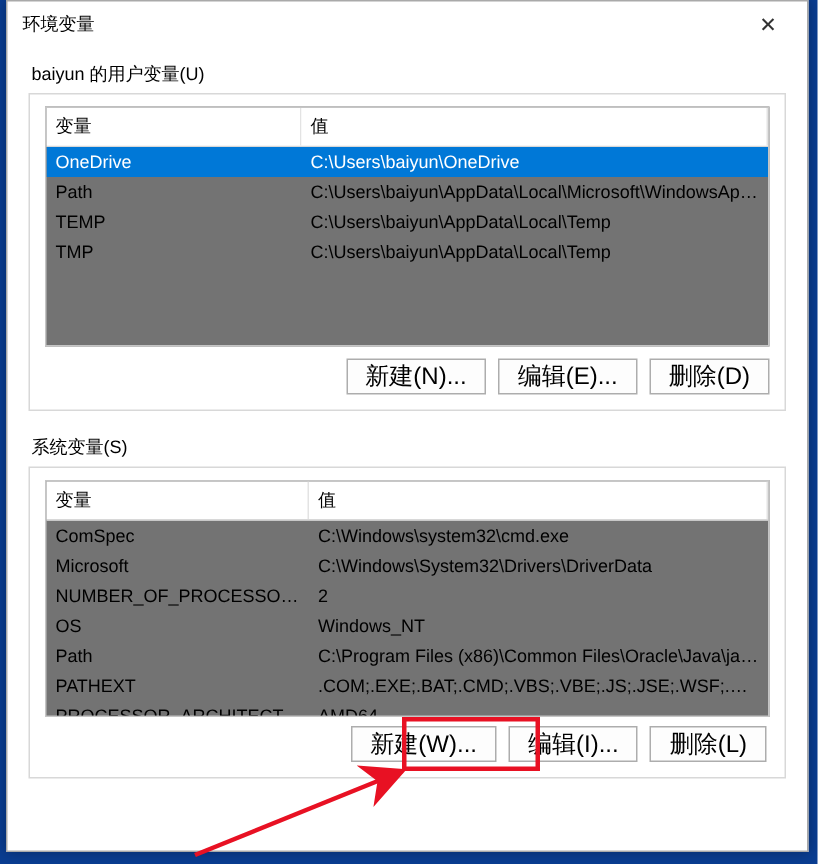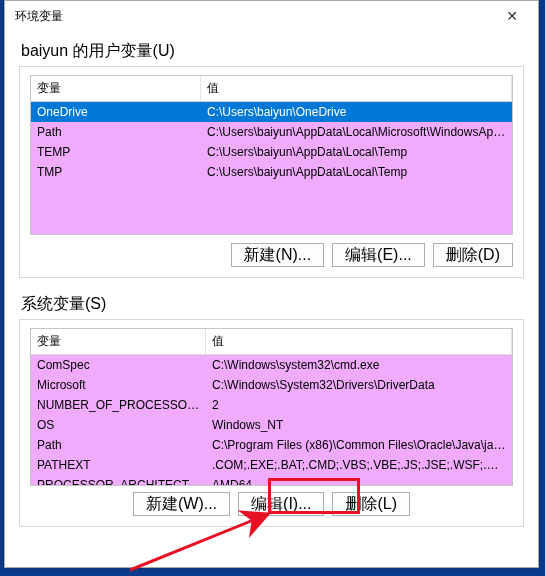--- a/index.html
+++ b/index.html
@@ -21,26 +21,26 @@
     height:30px; display:flex; align-items:center; justify-content:space-between;
     padding:0 6px 0 10px; font-size:12px;
     border-bottom: none;
     gap: 40px;
   }
   .close-btn {
     width:40px; height:28px; display:flex; align-items:center; justify-content:center;
     font-size:14px; color:#333; cursor:default;
   }
   .body { padding:4px 14px 10px 14px; }
-  .section-label { margin:6px 0 4px 2px; font-size:16px; }
+  .section-label { margin:6px 0 4px 2px; font-size:12px; }
   .group {
     border:1px solid #d8d8d8; padding:8px 10px 10px 10px;
   }
   .listview {
-    border:1px solid #c5c5c5; background:#f0abfc;
+    border:1px solid #c5c5c5; background:#737373;
     width:100%; overflow:hidden;
   }
   .lv-header, .lv-row { display:flex; }
   .lv-header {
     background:#fff;
     border-bottom:1px solid #d8d8d8;
     font-size:12px; color:#000;
   }
   .lv-header .col {
     padding:4px 6px; border-right:1px solid #e3e3e3;
@@ -49,21 +49,21 @@
   .lv-body .lv-row .col{
     padding:3px 6px; white-space:nowrap; overflow:hidden; text-overflow:ellipsis;
   }
   .lv-row.selected { background:#0078d7; color:#fff; }
   .col-var { flex:0 0 170px; }
   .col-val { flex:1 1 auto; }
   #user-list .lv-body { height:132px; }
   #sys-list .col-var { flex:0 0 175px; }
   #sys-list .lv-body { height:130px; }
   .btn-row { display:flex; justify-content:flex-end; gap:8px; margin-top:8px; }
-  .btn-row.outer { padding:0 2px; margin-top:6px;justify-content:center; }
+  .btn-row.outer { padding:0 2px; margin-top:6px; }
   .win-btn {
     min-width:70px; height:24px; padding:0 12px;
     background:#fdfdfd; border:1px solid #adadad;
     font-size:16px; font-family:inherit;
     display:inline-flex; align-items:center; justify-content:center;
     cursor:default;
   }
   .highlight-new {
     position:absolute;
     border:3px solid #e81123; pointer-events:none;

